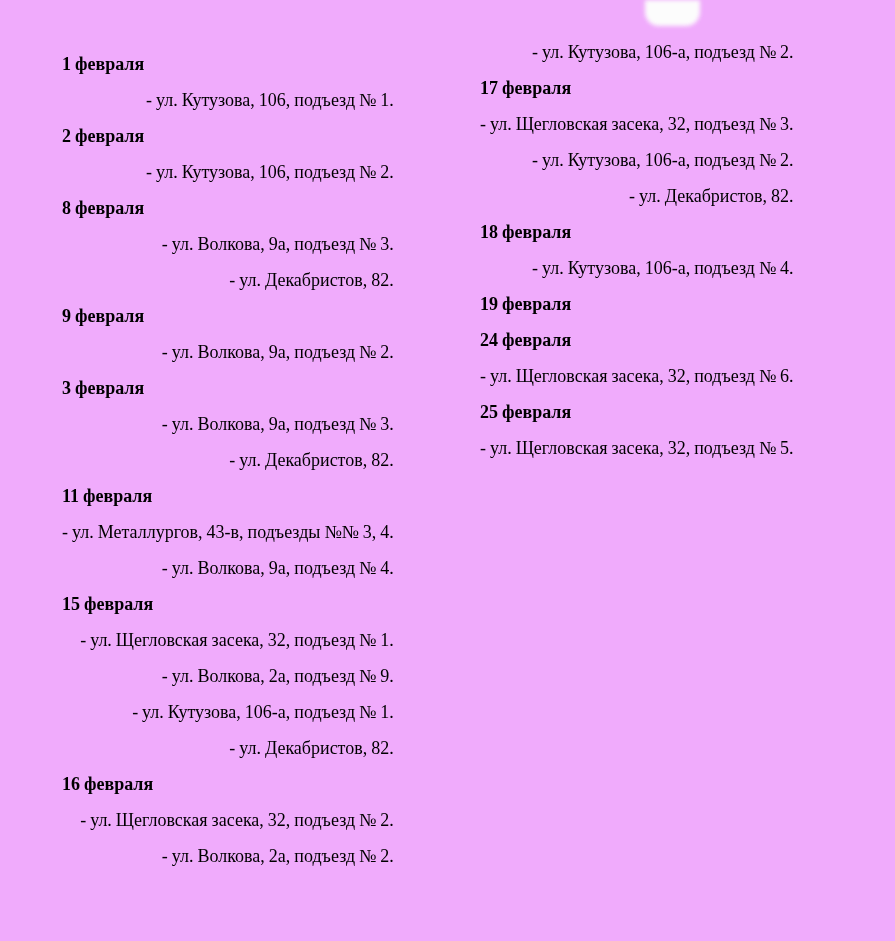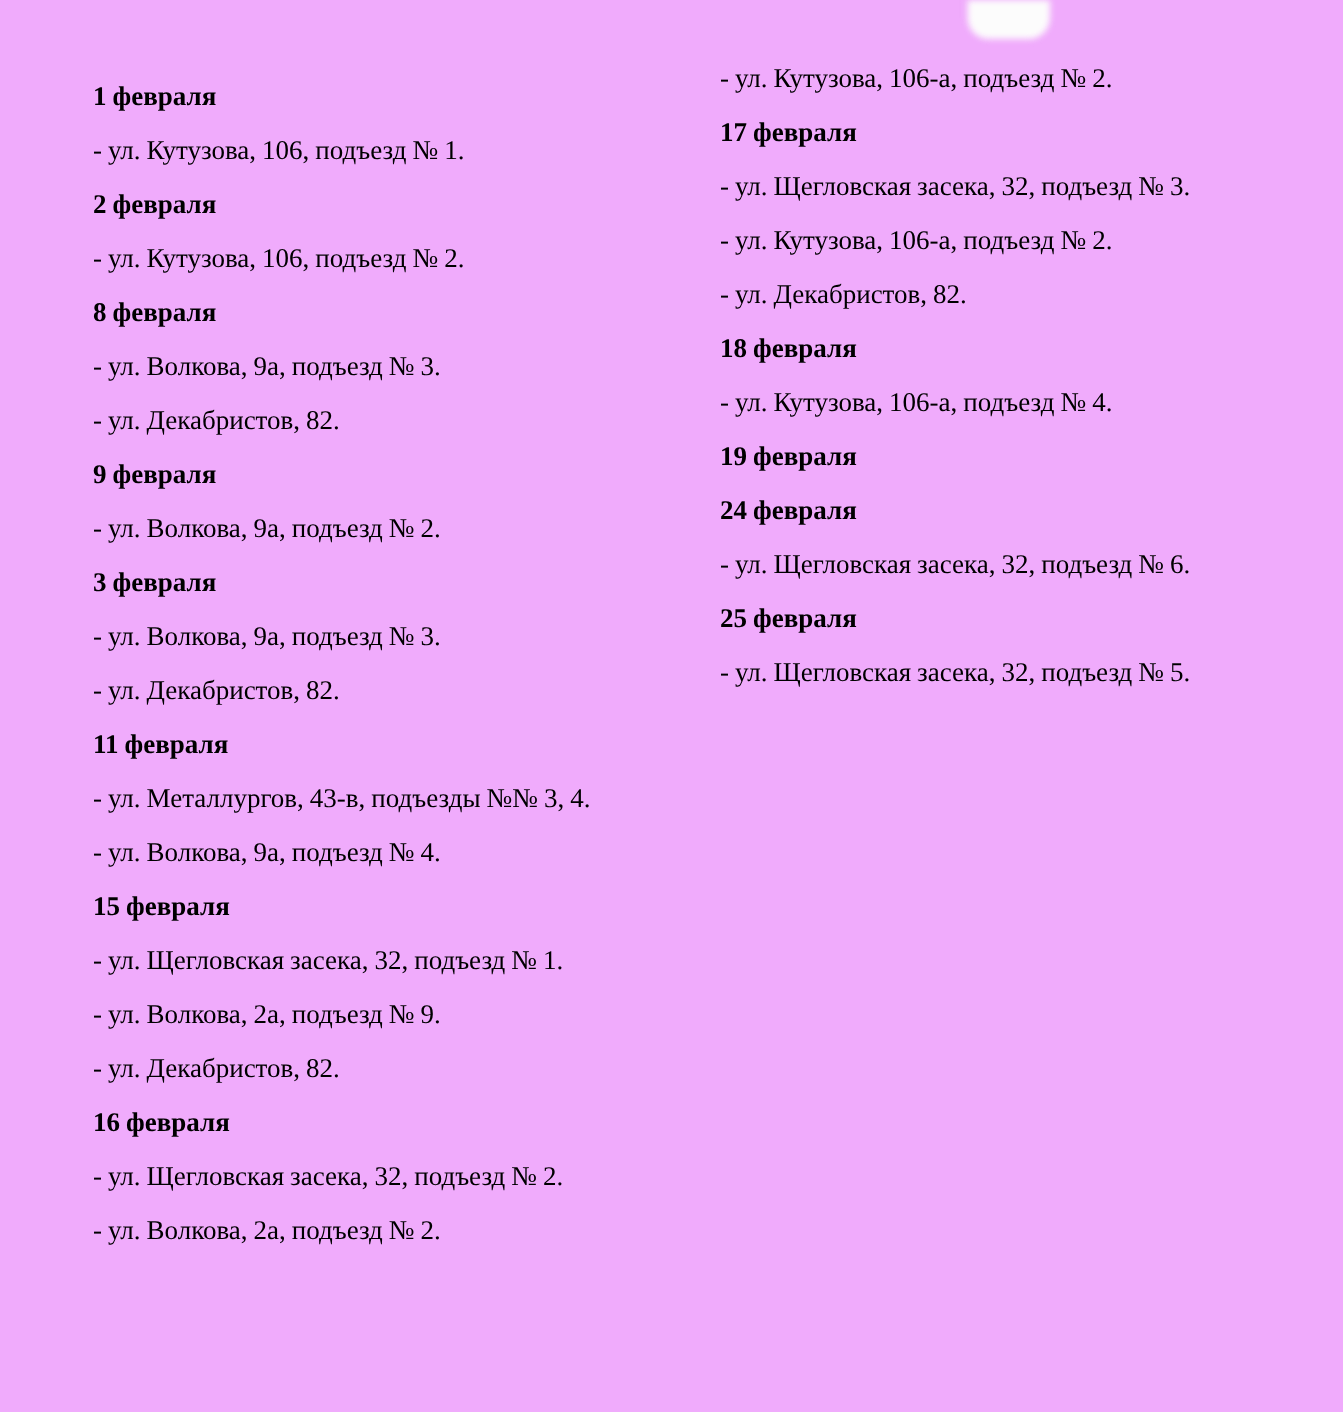--- a/index.html
+++ b/index.html
@@ -37,20 +37,21 @@
     height: 36px;
     line-height: 36px;
     font-size: 18px;
     word-spacing: -0.5px;
   }
   .doc-line.heading {
     font-weight: bold;
   }
   .doc-line.item {
     font-weight: normal;
+    text-align: right;
   }
   .page-artifact {
     position: absolute;
     left: 645px;
     top: 0;
     width: 55px;
     height: 26px;
     background: #fcfcfc;
     border-radius: 0 0 14px 14px;
     filter: blur(2px);
@@ -73,20 +74,21 @@
       <p class="doc-line item">- ул. Волкова, 9а, подъезд № 2.</p>
       <p class="doc-line heading">3 февраля</p>
       <p class="doc-line item">- ул. Волкова, 9а, подъезд № 3.</p>
       <p class="doc-line item">- ул. Декабристов, 82.</p>
       <p class="doc-line heading">11 февраля</p>
       <p class="doc-line item">- ул. Металлургов, 43-в, подъезды №№ 3, 4.</p>
       <p class="doc-line item">- ул. Волкова, 9а, подъезд № 4.</p>
       <p class="doc-line heading">15 февраля</p>
       <p class="doc-line item">- ул. Щегловская засека, 32, подъезд № 1.</p>
       <p class="doc-line item">- ул. Волкова, 2а, подъезд № 9.</p>
+      <p class="doc-line item">- ул. Кутузова, 106-а, подъезд № 1.</p>
       <p class="doc-line item">- ул. Декабристов, 82.</p>
       <p class="doc-line heading">16 февраля</p>
       <p class="doc-line item">- ул. Щегловская засека, 32, подъезд № 2.</p>
       <p class="doc-line item">- ул. Волкова, 2а, подъезд № 2.</p>
     </div>
   <div class="doc-column right">
       <p class="doc-line item">- ул. Кутузова, 106-а, подъезд № 2.</p>
       <p class="doc-line heading">17 февраля</p>
       <p class="doc-line item">- ул. Щегловская засека, 32, подъезд № 3.</p>
       <p class="doc-line item">- ул. Кутузова, 106-а, подъезд № 2.</p>

